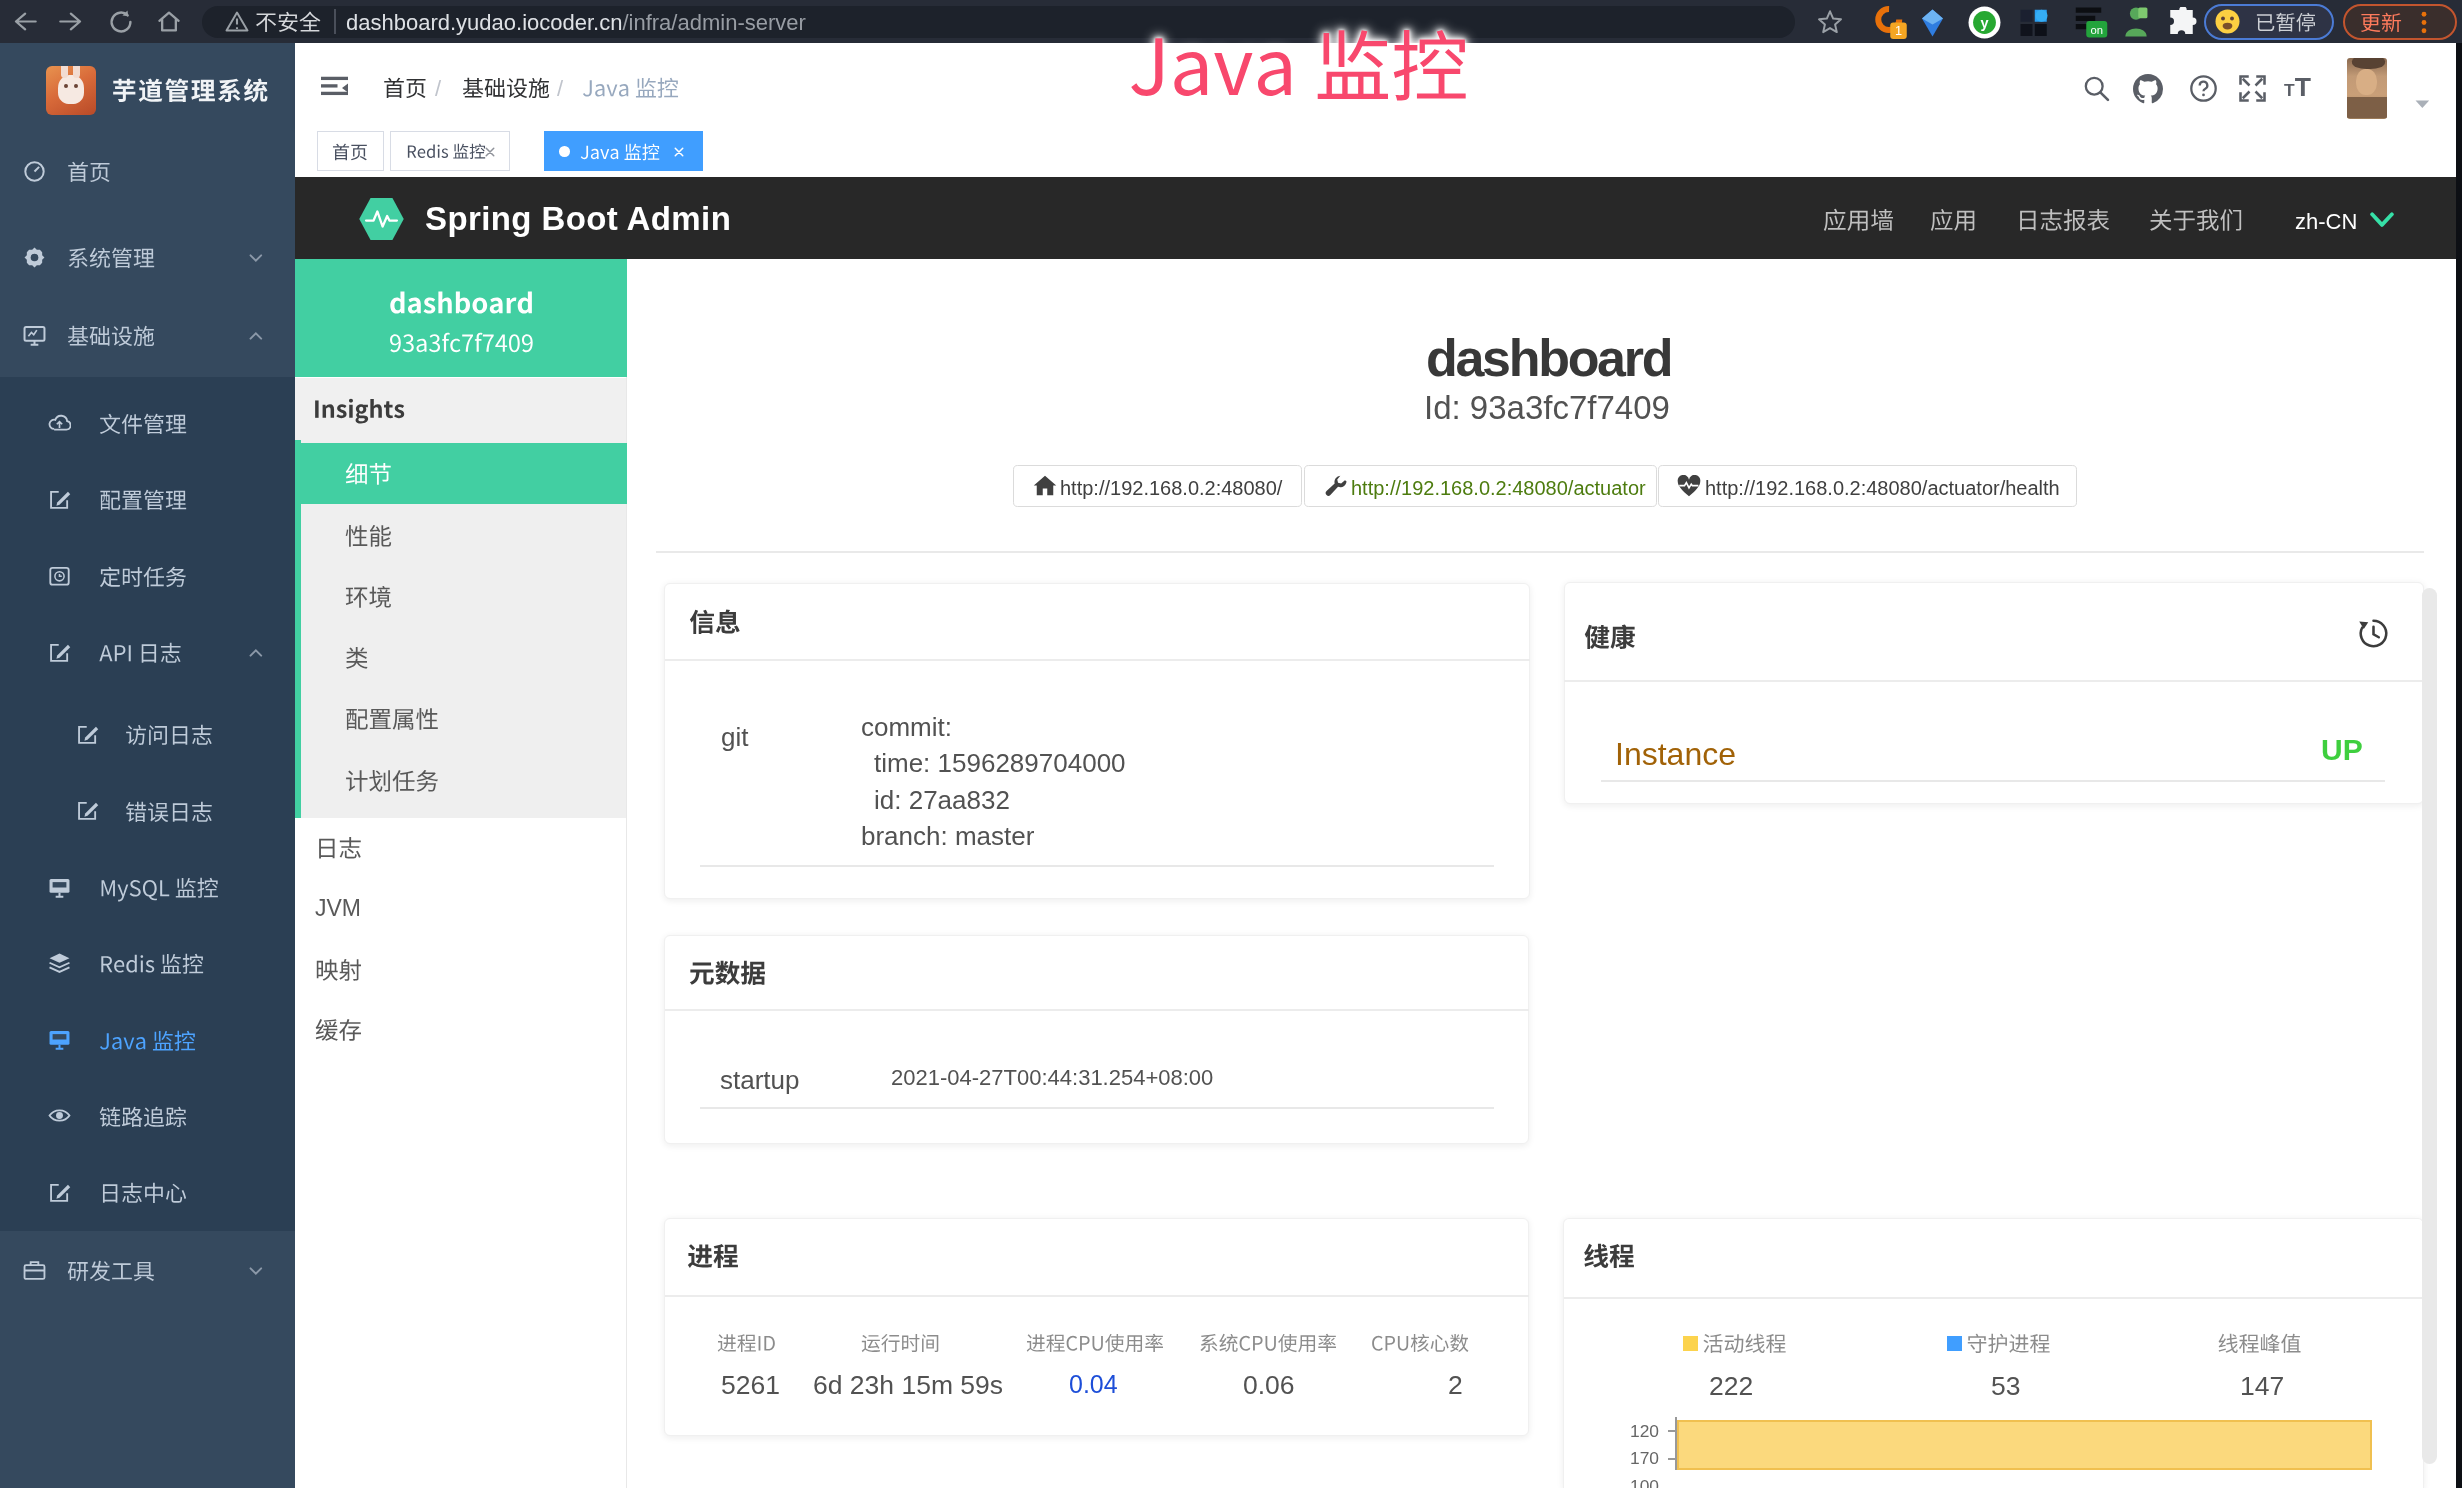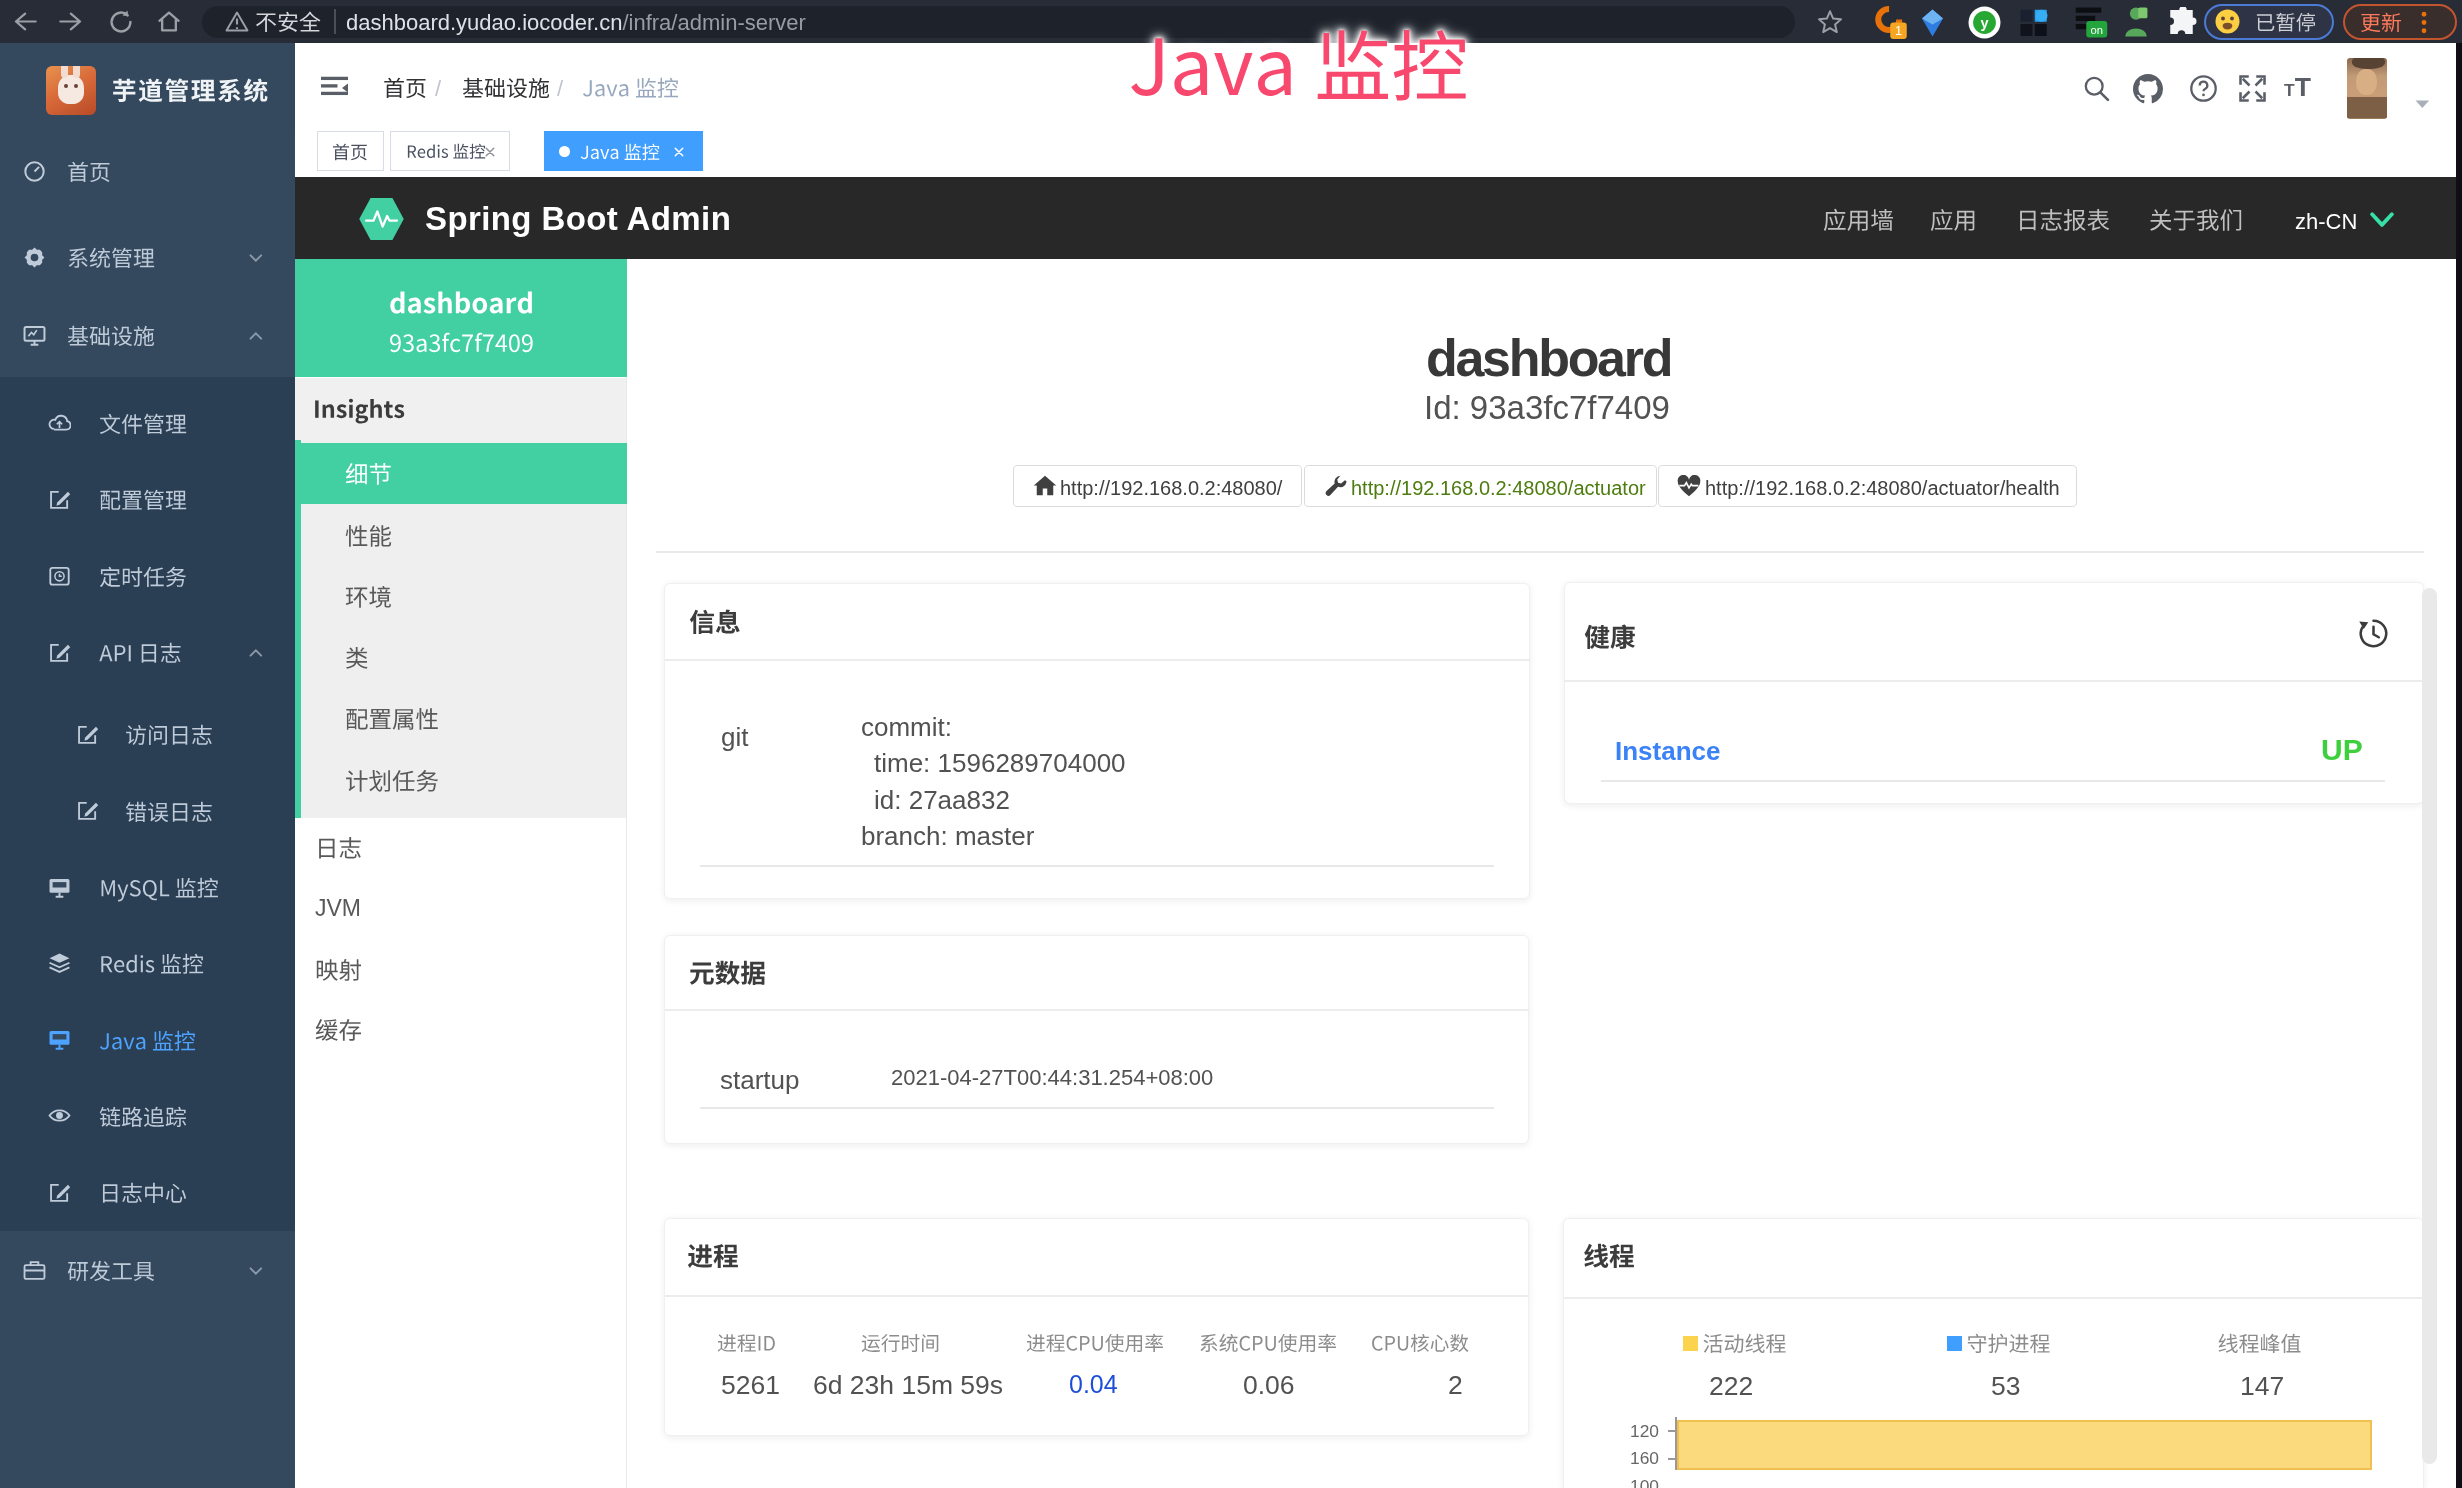--- a/index.html
+++ b/index.html
@@ -609,21 +609,21 @@
       <use href="#q6f" x="0" fill="#3c3c3c"></use>
       <use href="#q70" x="1000" fill="#3c3c3c"></use>
     </g>
   </svg>
 <svg class="ic" style="left:2357px;top:617px" width="33" height="33" viewBox="0 0 44 44">
 <path d="M22 5 a17 17 0 1 1 -15 9" stroke="#3c3c3c" stroke-width="3.4" fill="none" stroke-linecap="round"></path>
 <path d="M3 6 L9 16 L15 7 Z" fill="#3c3c3c"></path>
 <path d="M22 13 V23 L29 27" stroke="#3c3c3c" stroke-width="3.4" fill="none" stroke-linecap="round"></path>
   </svg>
 <div class="abs" style="left:1564px;top:680px;width:858px;height:1.5px;background:#ececec"></div>
-<div class="abs" style="left:1615px;top:736px;font-size:26px;font-weight:bold;color:#3b82f6">Instance</div>
+<div class="abs" style="left:1615px;top:736px;font-size:32px;font-weight:normal;color:#a16207">Instance</div>
 <div class="abs" style="left:2321px;top:733px;font-size:30px;font-weight:bold;color:#3ecf3e">UP</div>
 <div class="abs" style="left:1601px;top:780px;width:784px;height:1.5px;background:#e8e8e8"></div>
 <div class="abs" style="left:664px;top:935px;width:865px;height:209px;background:#fff;border:0.8px solid #f0f0f0;border-radius:6px;box-shadow:0 1.5px 7.6px rgba(0,0,0,.07)"></div>
 <svg style="position:absolute;left:689px;top:960px;overflow:visible;" width="77" height="27" viewBox="0 0 102 35.6875">
     <g transform="translate(0,29.9) scale(0.03400,-0.03400)">
       <use href="#q71" x="0" fill="#3c3c3c"></use>
       <use href="#q72" x="1000" fill="#3c3c3c"></use>
       <use href="#q73" x="2000" fill="#3c3c3c"></use>
     </g>
   </svg>
@@ -725,21 +725,21 @@
       <use href="#q85" x="0" fill="#8c8c8c"></use>
       <use href="#q77" x="1000" fill="#8c8c8c"></use>
       <use href="#q88" x="2000" fill="#8c8c8c"></use>
       <use href="#q89" x="3000" fill="#8c8c8c"></use>
     </g>
   </svg>
 <div class="abs" style="left:1709px;top:1371px;font-size:26.5px;color:#525252">222</div>
 <div class="abs" style="left:1991px;top:1371px;font-size:26.5px;color:#525252">53</div>
 <div class="abs" style="left:2240px;top:1371px;font-size:26.5px;color:#525252">147</div>
 <div class="abs" style="left:1626px;top:1421px;font-size:17.4px;color:#666;width:33px;text-align:right">120</div>
-<div class="abs" style="left:1626px;top:1448px;font-size:17.4px;color:#666;width:33px;text-align:right">160</div>
+<div class="abs" style="left:1626px;top:1448px;font-size:17.4px;color:#666;width:33px;text-align:right">170</div>
 <div class="abs" style="left:1626px;top:1476px;font-size:17.4px;color:#666;width:33px;text-align:right">100</div>
 <div class="abs" style="left:1675px;top:1417px;width:1.5px;height:53px;background:#999"></div>
 <div class="abs" style="left:1668px;top:1430px;width:7.6px;height:1.5px;background:#999"></div>
 <div class="abs" style="left:1668px;top:1458px;width:7.6px;height:1.5px;background:#999"></div>
 <div class="abs" style="left:1677px;top:1420px;width:695px;height:50px;background:#fbd97d;border:2.3px solid #f0c050"></div>
 <div class="abs" style="left:2422px;top:588px;width:15px;height:876px;border-radius:7.6px;background:#e9e9e9"></div>
 <div class="abs" style="left:2456px;top:43px;width:6px;height:1445px;background:#0d0f14"></div>
 <svg style="position:absolute;left:1128px;top:26.5px;overflow:visible;filter:drop-shadow(0 0 1.5px #fff) drop-shadow(0 0 3px #fff) drop-shadow(0 0 5.3px #fff);z-index:50" width="341" height="81" viewBox="0 0 449.391 107.094">
     <g transform="translate(0,89.8) scale(0.10200,-0.10200)">
       <use href="#q36" x="0" fill="#f8486d"></use>

